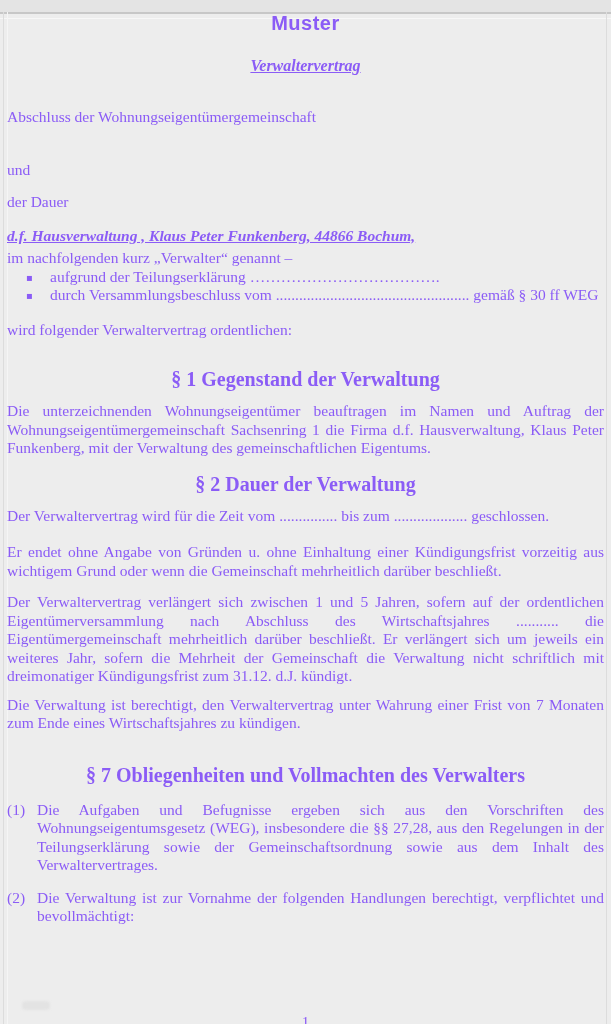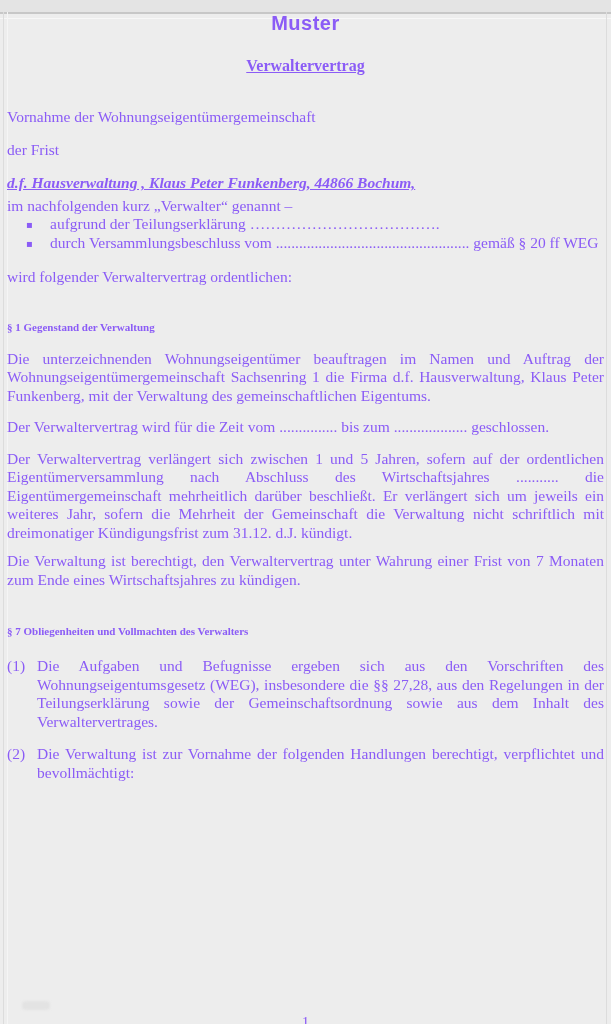--- a/index.html
+++ b/index.html
@@ -26,41 +26,41 @@
   .muster{
     margin:0;padding-top:1px;
     text-align:center;
     font-family:"Liberation Sans","DejaVu Sans",sans-serif;
     font-weight:bold;font-size:20px;line-height:21px;
     letter-spacing:.5px;
   }
   .doc-title{
     margin-top:22px;
     text-align:center;
-    font-weight:bold;font-size:16px;line-height:20px;
+    font-weight:bold;font-size:16px;line-height:20px;font-style:italic;
   }
   .doc-title .tline{text-decoration:underline;}
 
   p{margin:0;}
   .just{text-align:justify;}
   .bold-ul{font-weight:bold;text-decoration:underline;font-style:italic;}
 
   .mt4{margin-top:4px;}
   .mt10{margin-top:10px;}
   .mt13{margin-top:13px;}
   .mt14{margin-top:14px;}
   .mt15{margin-top:15px;}
   .mt16{margin-top:16px;}
   .mt18{margin-top:18px;}
   .mt30{margin-top:30px;}
   .mt32{margin-top:32px;}
   .mt34{margin-top:34px;}
 
   h2{
-    margin:0;font-size:11px;line-height:20px;font-weight:bold;
+    margin:0;font-size:20px;line-height:20px;font-weight:bold;text-align:center;
   }
 
   ul.bullets{list-style:none;margin:0;padding:0;}
   ul.bullets li{position:relative;padding-left:43px;line-height:18.5px;}
   ul.bullets .bm{
     position:absolute;left:19px;top:1px;
     font-size:10px;line-height:18px;
     font-family:"DejaVu Sans",sans-serif;
   }
 
@@ -88,42 +88,45 @@
   <div class="frame-right"></div>
 
   <div class="content">
 
     <h1 class="muster">Muster</h1>
 
     <div class="doc-title">
       <span class="tline">Verwaltervertrag</span><br>
     </div>
 
-    <p class="mt32">Vornahme der Wohnungseigentümergemeinschaft</p>
-    <p class="mt14">der Frist</p>
+    <p class="mt32">Abschluss der Wohnungseigentümergemeinschaft</p>
+    <p class="mt34">und</p>
+    <p class="mt14">der Dauer</p>
     <p class="mt15 bold-ul">d.f. Hausverwaltung , Klaus Peter Funkenberg, 44866 Bochum,</p>
     <p class="mt4">im nachfolgenden kurz „Verwalter“ genannt –</p>
 
     <ul class="bullets mt14">
       <li>
         <span class="bm">▪</span>
         <span>aufgrund der Teilungserklärung ……………………………….</span>
       </li>
       <li>
         <span class="bm">▪</span>
-        <span>durch Versammlungsbeschluss vom .................................................. gemäß § 20 ff WEG</span>
+        <span>durch Versammlungsbeschluss vom .................................................. gemäß § 30 ff WEG</span>
       </li>
     </ul>
 
     <p class="mt16">wird folgender Verwaltervertrag ordentlichen:</p>
 
     <h2 class="mt30">§ 1 Gegenstand der Verwaltung</h2>
     <p class="just mt13">Die unterzeichnenden Wohnungseigentümer beauftragen im Namen und Auftrag der Wohnungseigentümergemeinschaft Sachsenring 1 die Firma d.f. Hausverwaltung, Klaus Peter Funkenberg, mit der Verwaltung des gemeinschaftlichen Eigentums.</p>
 
+    <h2 class="mt16">§ 2 Dauer der Verwaltung</h2>
     <p class="mt13">Der Verwaltervertrag wird für die Zeit vom ............... bis zum ................... geschlossen.</p>
+    <p class="just mt18">Er endet ohne Angabe von Gründen u. ohne Einhaltung einer Kündigungsfrist vorzeitig aus wichtigem Grund oder wenn die Gemeinschaft mehrheitlich darüber beschließt.</p>
     <p class="just mt13">Der Verwaltervertrag verlängert sich zwischen 1 und 5 Jahren, sofern auf der ordentlichen Eigentümerversammlung nach Abschluss des Wirtschaftsjahres ........... die Eigentümergemeinschaft mehrheitlich darüber beschließt. Er verlängert sich um jeweils ein weiteres Jahr, sofern die Mehrheit der Gemeinschaft die Verwaltung nicht schriftlich mit dreimonatiger Kündigungsfrist zum 31.12. d.J. kündigt.</p>
     <p class="just mt10">Die Verwaltung ist berechtigt, den Verwaltervertrag unter Wahrung einer Frist von 7 Monaten zum Ende eines Wirtschaftsjahres zu kündigen.</p>
 
     <h2 class="mt32">§ 7 Obliegenheiten und Vollmachten des Verwalters</h2>
     <p class="numitem just mt16">
       <span class="num">(1)</span><span>Die Aufgaben und Befugnisse ergeben sich aus den Vorschriften des Wohnungseigentumsgesetz (WEG), insbesondere die §§ 27,28, aus den Regelungen in der Teilungserklärung sowie der Gemeinschaftsordnung sowie aus dem Inhalt des Verwaltervertrages.</span>
     </p>
     <p class="numitem just mt14">
       <span class="num">(2)</span><span>Die Verwaltung ist zur Vornahme der folgenden Handlungen berechtigt, verpflichtet und bevollmächtigt:</span>
     </p>

